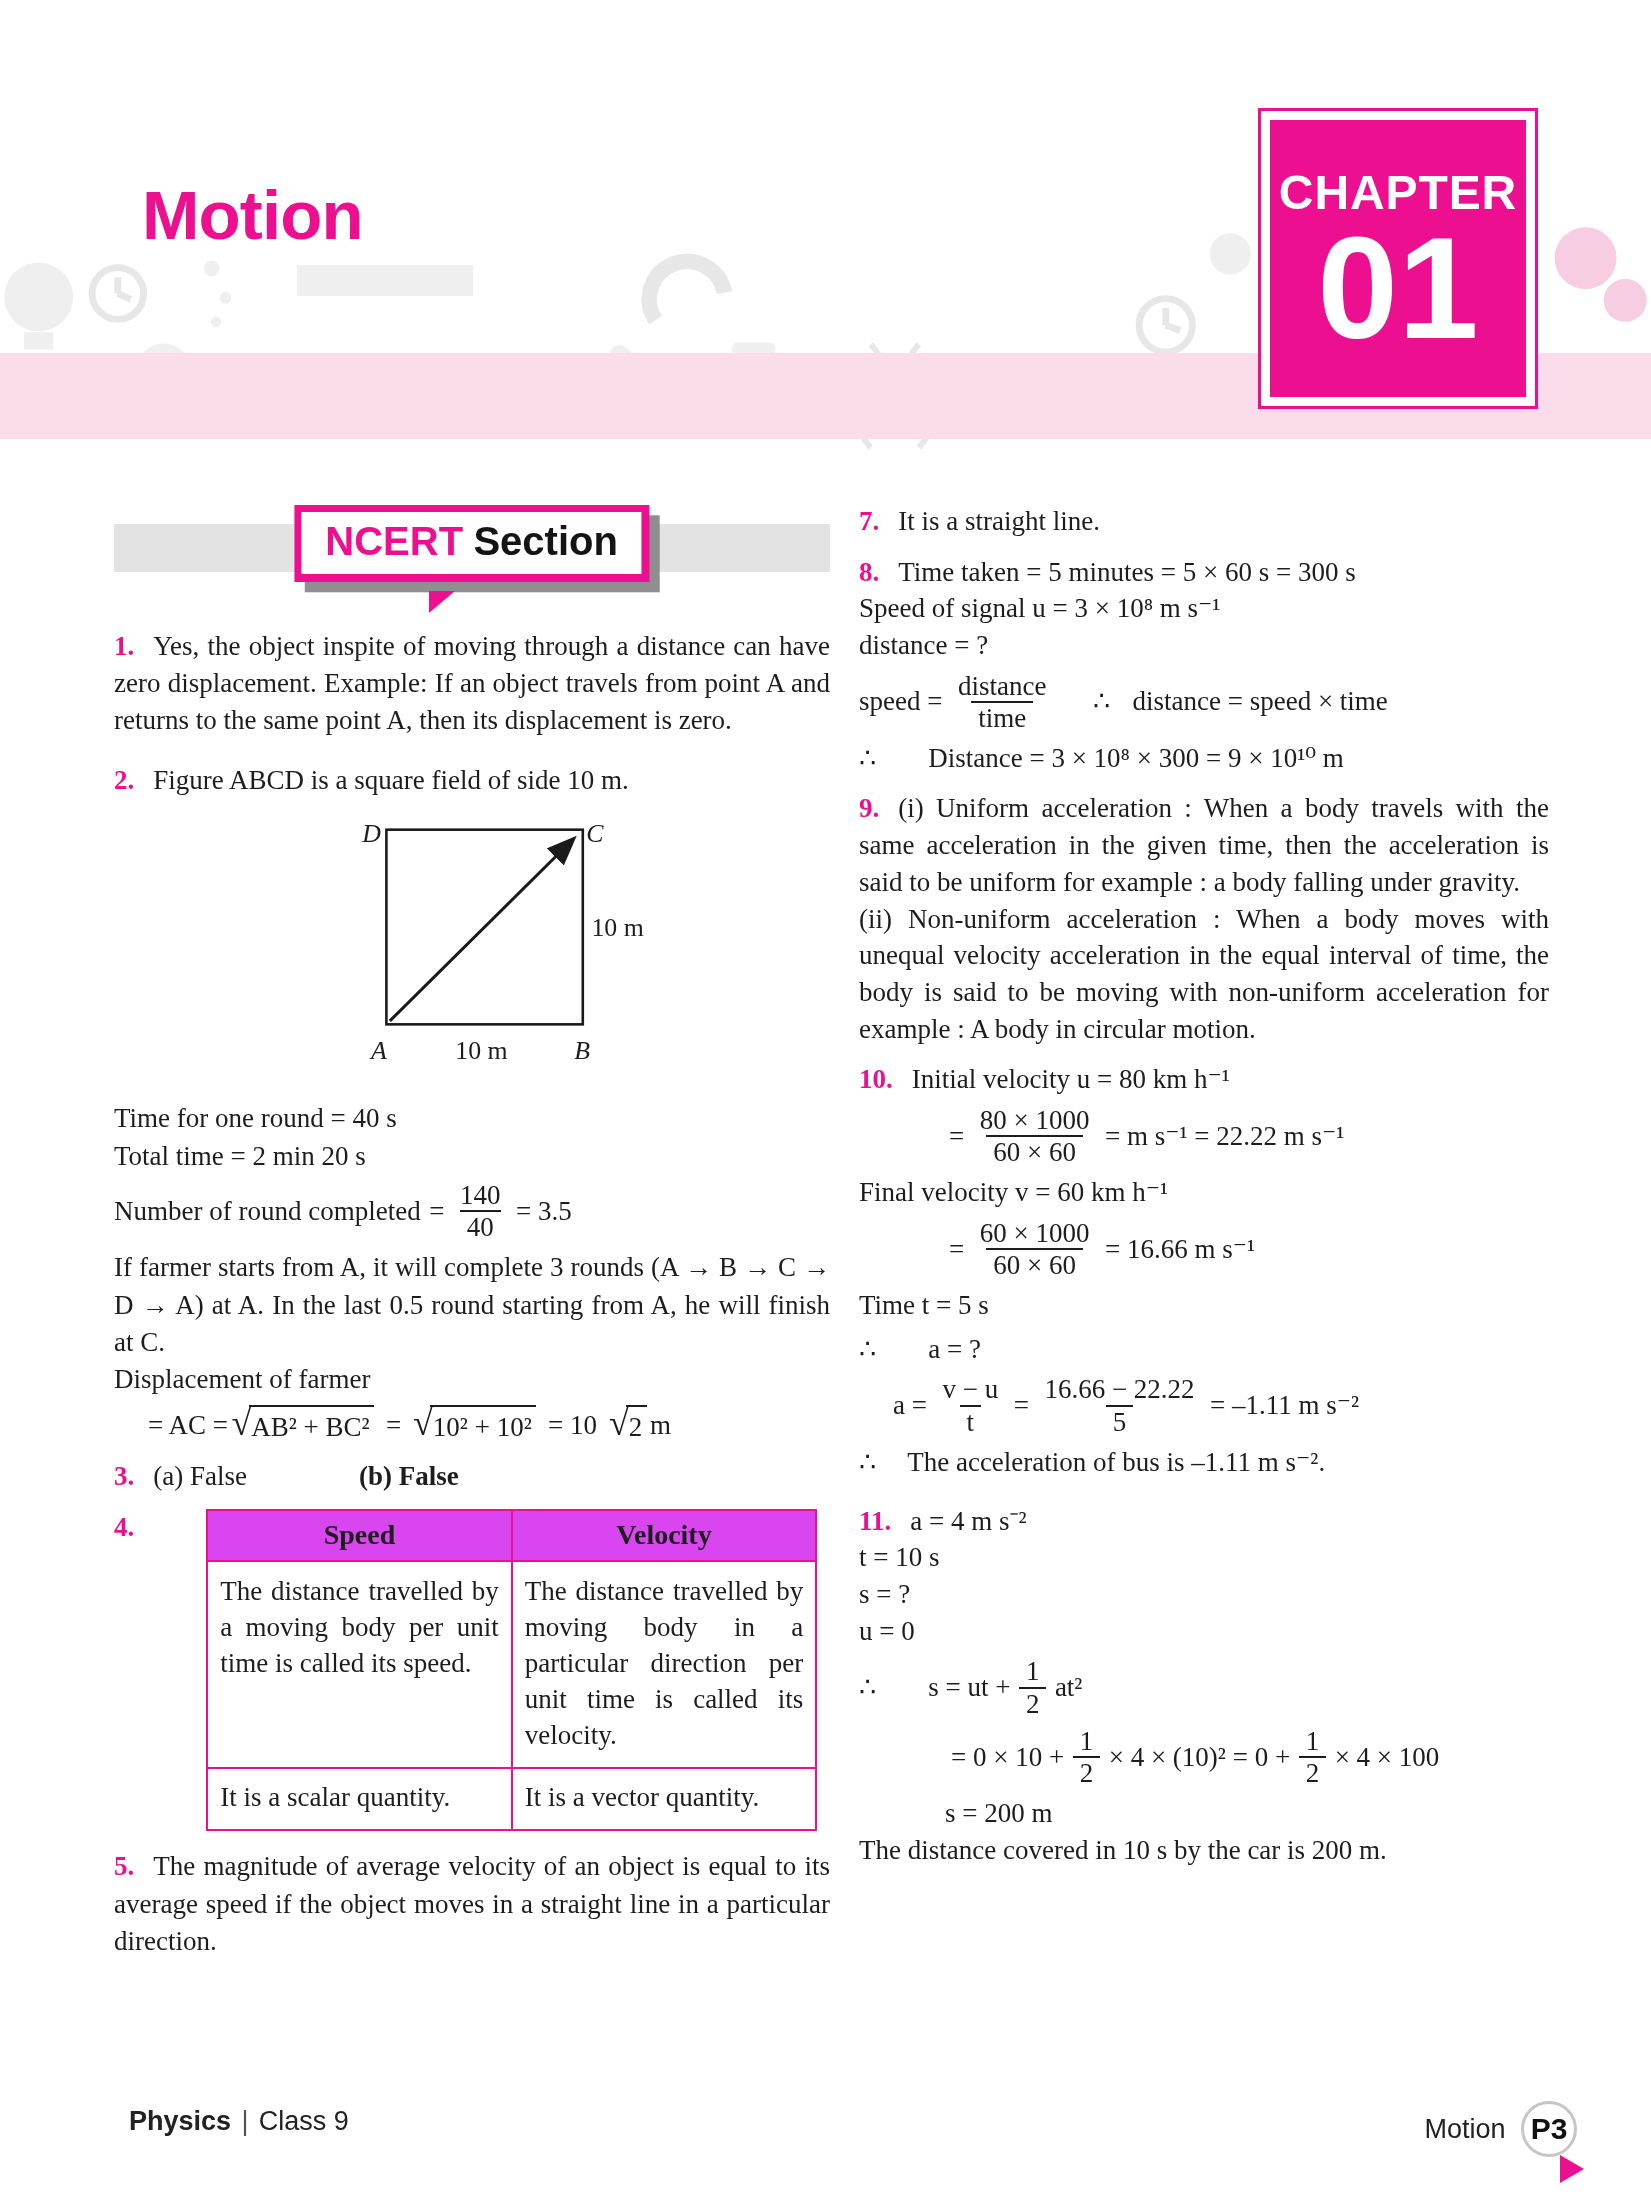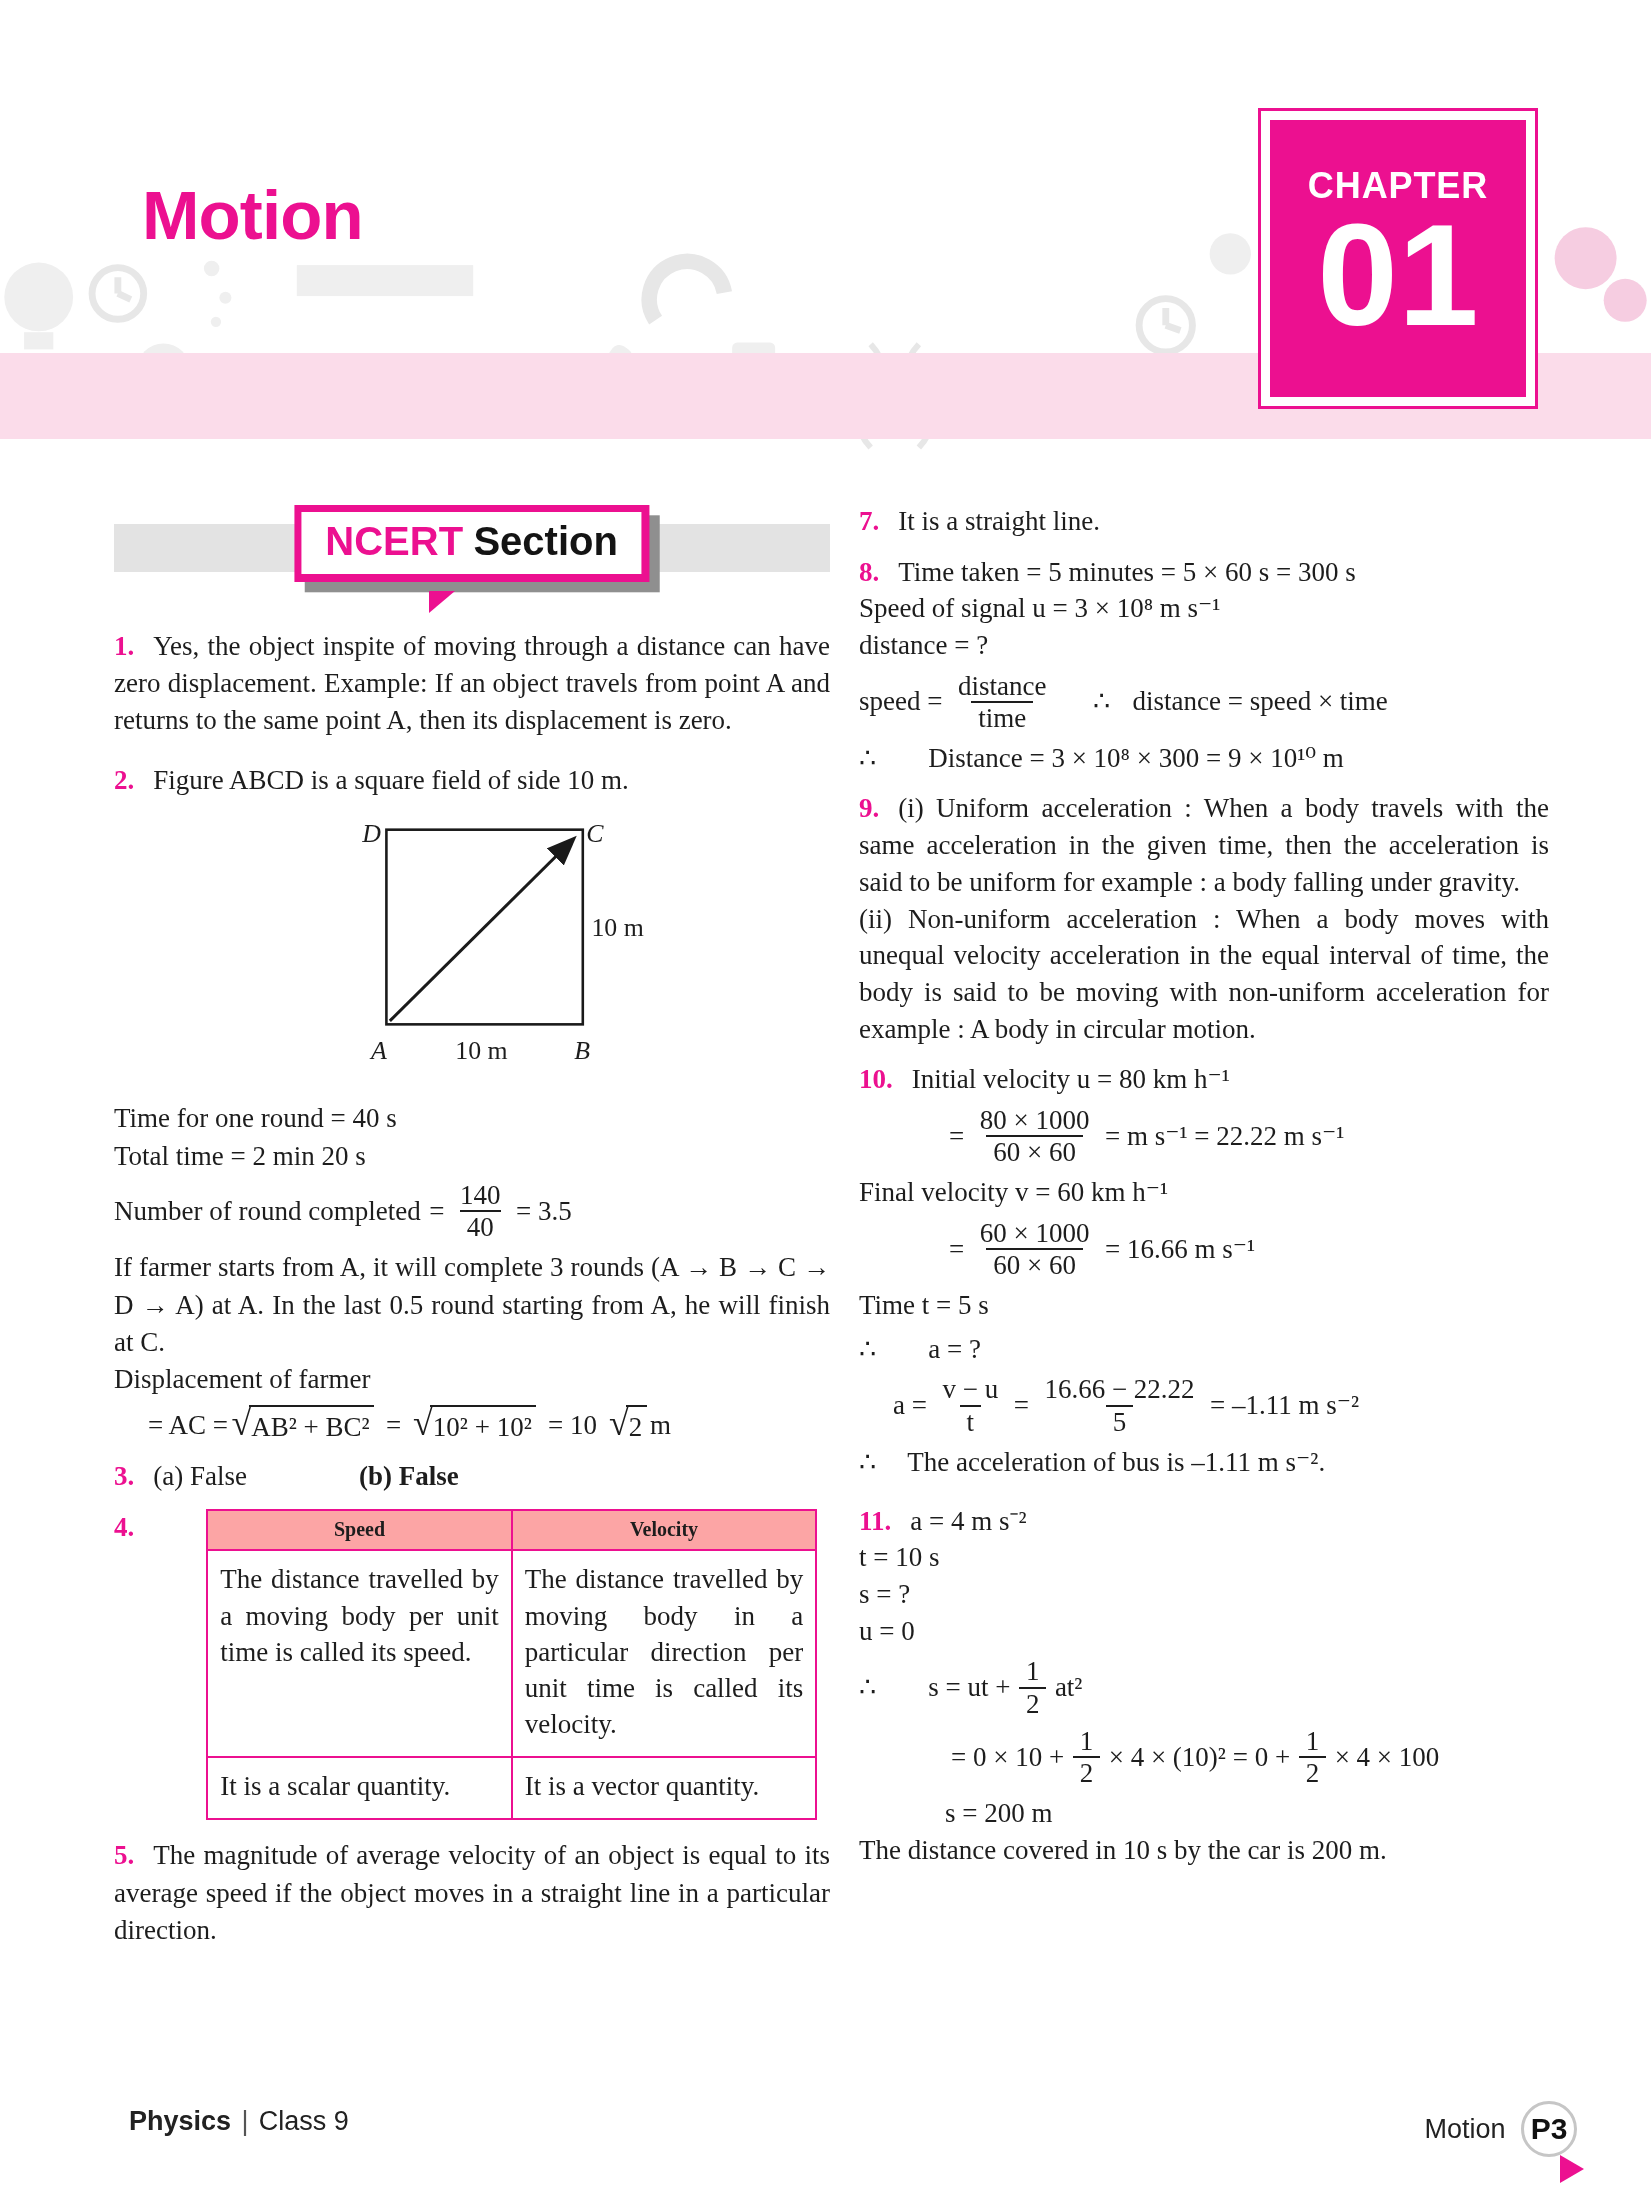--- a/index.html
+++ b/index.html
@@ -9,21 +9,21 @@
   
   .deco{position:absolute;left:0;top:0;z-index:1;}
   .band{position:absolute;left:0;top:353px;width:1651px;height:86px;background:#fbdcea;z-index:2;}
   .title{position:absolute;left:142px;top:176px;margin:0;z-index:4;
          font-family:"Liberation Sans","DejaVu Sans",sans-serif;font-weight:bold;
          font-size:69px;letter-spacing:-0.9px;color:#ec1090;}
   .chapbox{position:absolute;left:1258px;top:108px;width:280px;height:301px;z-index:5;
            background:#ffffff;border:3.4px solid #ec1090;padding:8.6px;box-sizing:border-box;}
   .chapinner{width:100%;height:100%;background:#ec1090;display:flex;flex-direction:column;align-items:center;}
   .chaplabel{margin-top:45px;color:#fff;font-family:"Liberation Sans","DejaVu Sans",sans-serif;
-             font-weight:bold;font-size:36px;letter-spacing:0.9px;}
+             font-weight:bold;font-size:48px;letter-spacing:0.9px;}
   .chapnum{color:#fff;font-family:"Liberation Sans","DejaVu Sans",sans-serif;font-weight:bold;
            font-size:145px;line-height:1.0;margin-top:-3.4px;}
   
   .col{position:absolute;z-index:6;font-size:27px;line-height:1.38;}
   .leftcol{left:114px;top:512px;width:716px;}
   .rightcol{left:859px;top:486px;width:690px;line-height:1.36;}
   p{margin:0;}
   .para{text-align:justify;}
   .qn{color:#ec1090;font-weight:bold;margin-right:19px;}
   .line{margin:0;}
@@ -57,21 +57,21 @@
   .ind170{margin-left:86px;}
   .mt6{margin-top:5.2px;} .mt12{margin-top:22px;font-family:Liberation Serif, serif;} .mt16{margin-top:13.8px;} .mt20{margin-top:17px;}
   .gapL{margin-left:52px;} .gapM{margin-left:31px;} .gapS{margin-left:22.4px;font-family:Liberation Serif, serif;}
   
   .row3{display:flex;align-items:baseline;margin-top:12px;}
   .row3 .optb{margin-left:112px;font-weight:bold;}
   
   .q4row{display:flex;align-items:flex-start;margin-top:13.8px;}
   table.cmp{border-collapse:collapse;margin-left:53px;width:611px;
             border:2.6px solid #ec1090;}
-  table.cmp th{background:#fca5a5;font-weight:bold;font-size:20px;padding:5.2px 6.9px;
+  table.cmp th{background:#d946ef;font-weight:bold;font-size:28px;padding:5.2px 6.9px;
                border:2.6px solid #ec1090;}
   table.cmp td{font-size:27px;padding:10.3px 12px 13.8px 12px;border:2.6px solid #ec1090;
                vertical-align:top;text-align:justify;line-height:1.34;width:50%;}
   
   .footL{position:absolute;left:129px;top:2106px;z-index:6;
          font-family:"Liberation Sans","DejaVu Sans",sans-serif;font-size:27px;color:#222;}
   .footL .b{font-weight:bold;}
   .footL .sep{margin:0 10.3px;color:#555;font-weight:300;}
   .footR{position:absolute;right:74px;top:2101px;z-index:6;display:flex;align-items:center;gap:15.5px;
          font-family:"Liberation Sans","DejaVu Sans",sans-serif;font-size:27px;color:#222;}

